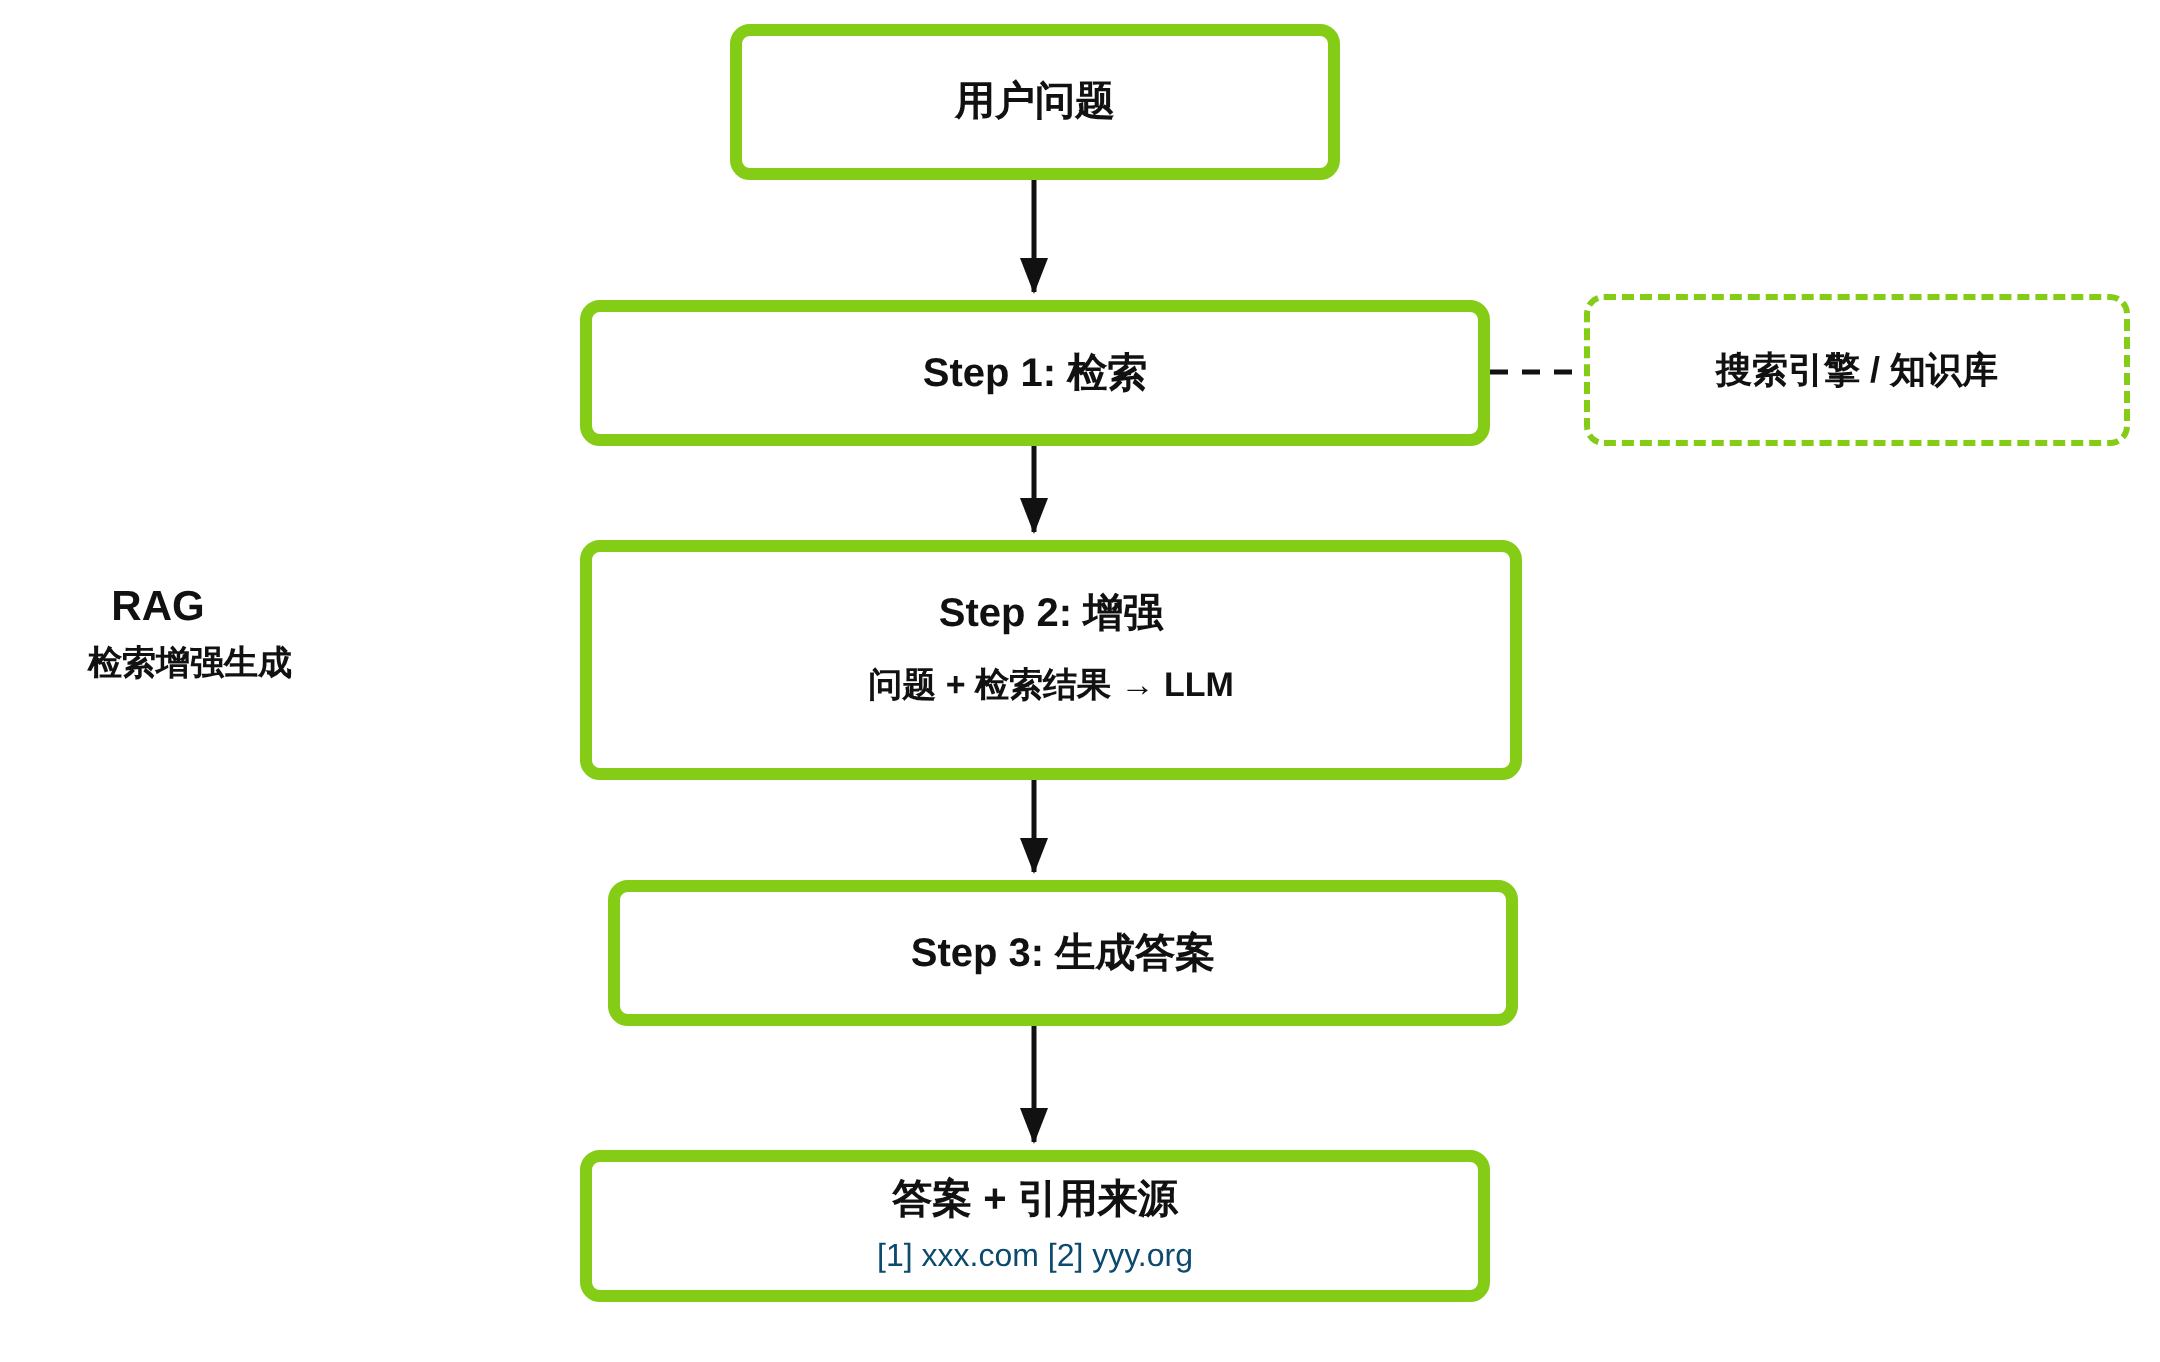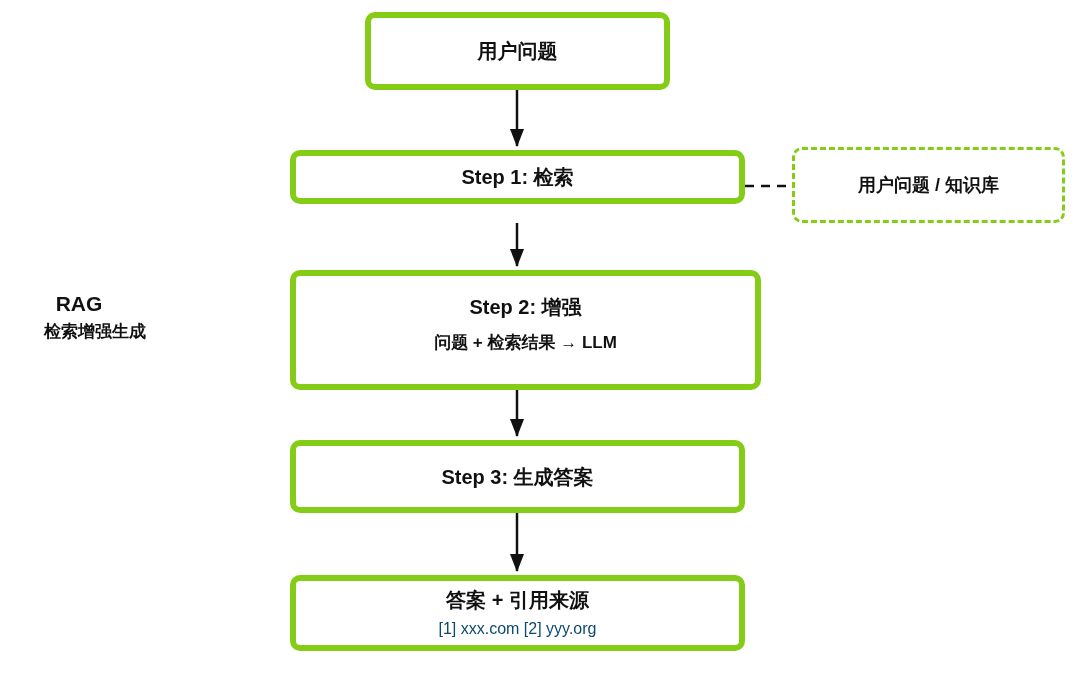--- a/index.html
+++ b/index.html
@@ -48,27 +48,27 @@
     line-height: 22px;
     color: #111111;
   }
   .node .citation {
     font-size: 16px;
     font-weight: 400;
     line-height: 21px;
     color: #0c4a6e;
   }
   .node-user-question { left: 365px; top: 12px;  width: 305px; height: 78px; }
-  .node-step1         { left: 290px; top: 150px; width: 455px; height: 54px; }
+  .node-step1         { left: 290px; top: 150px; width: 455px; height: 73px; }
   .node-knowledge     { left: 792px; top: 147px; width: 273px; height: 76px; border-style: dashed; border-width: 3px; }
   .node-knowledge .title { font-size: 18px; }
   .node-step2         { left: 290px; top: 270px; width: 471px; height: 120px;
                         justify-content: flex-start; padding-top: 18px; }
   .node-step2 .subtitle { margin-top: 12px; text-align: right; }
-  .node-step3         { left: 290px; top: 440px; width: 455px; height: 73px; align-items: center; }
+  .node-step3         { left: 304px; top: 440px; width: 455px; height: 73px; align-items: center; }
   .node-answer        { left: 290px; top: 575px; width: 455px; height: 76px; }
   .node-answer .citation { margin-top: 5px; }
   .side-label {
     position: absolute;
     left: 0px;
     top: 291px;
     width: 158px;
     text-align: center;
     color: #111111;
   }
@@ -110,21 +110,21 @@
 
   <div class="node node-user-question">
     <div class="title">用户问题</div>
   </div>
 
   <div class="node node-step1">
     <div class="title">Step 1: 检索</div>
   </div>
 
   <div class="node node-knowledge">
-    <div class="title">用户问题 / 知识库</div>
+    <div class="title">搜索引擎 / 知识库</div>
   </div>
 
   <div class="node node-step2">
     <div class="title">Step 2: 增强</div>
     <div class="subtitle">问题 + 检索结果 → LLM</div>
   </div>
 
   <div class="node node-step3">
     <div class="title">Step 3: 生成答案</div>
   </div>

